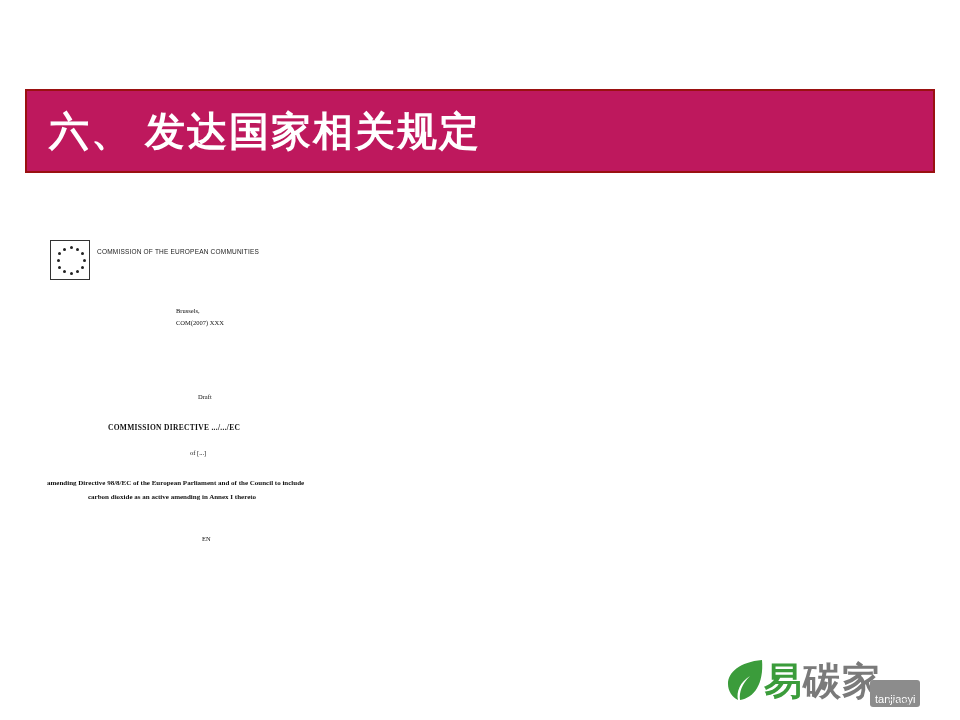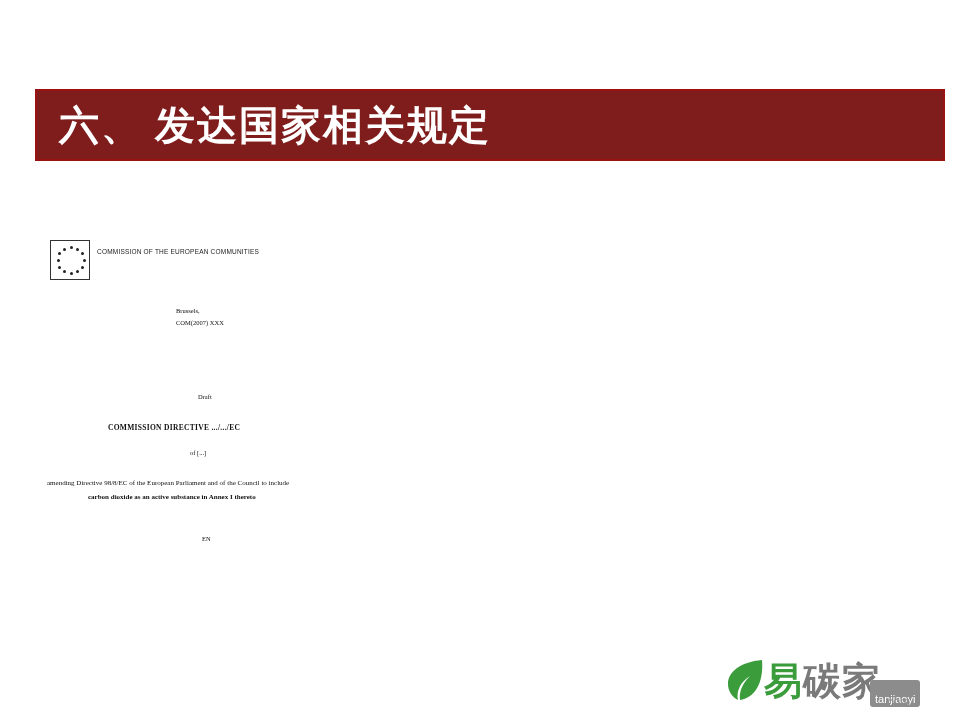--- a/index.html
+++ b/index.html
@@ -14,25 +14,24 @@
     overflow: hidden;
     position: relative;
   }
 
   
   #title-banner {
     position: absolute;
     left: 25px;
     top: 89px;
     width: 910px;
-    height: 72px;
-    background: #7f1d1d;
+    height: 84px;
+    background: #be185d;
     border: 2px solid #9a1111;
     box-sizing: border-box;
-    margin-left: 10px;
   }
   #title-text {
     position: absolute;
     left: 22px;
     top: 50%;
     transform: translateY(-50%);
     color: #ffffff;
     font-family: "Liberation Serif", "DejaVu Serif", serif;
     font-size: 40px;
     font-weight: bold;
@@ -110,21 +109,21 @@
   }
   #doc-of-date {
     left: 145px;
     top: 217px;
     font-size: 6.5px;
   }
   #doc-subject-1 {
     left: 2px;
     top: 247px;
     font-size: 7px;
-    font-weight: normal;
+    font-weight: bold;
   }
   #doc-subject-2 {
     left: 43px;
     top: 261px;
     font-size: 7px;
     font-weight: bold;
   }
   #doc-lang {
     left: 157px;
     top: 303px;
@@ -205,21 +204,21 @@
   </div>
 
   <div id="eu-org-name">COMMISSION OF THE EUROPEAN COMMUNITIES</div>
 
   <div class="doc-line" id="doc-place">Brussels,</div>
   <div class="doc-line" id="doc-ref">COM(2007) XXX</div>
   <div class="doc-line" id="doc-draft">Draft</div>
   <div class="doc-line" id="doc-directive">COMMISSION DIRECTIVE .../.../EC</div>
   <div class="doc-line" id="doc-of-date">of [...]</div>
   <div class="doc-line" id="doc-subject-1">amending Directive 98/8/EC of the European Parliament and of the Council to include</div>
-  <div class="doc-line" id="doc-subject-2">carbon dioxide as an active substance in Annex I thereto</div>
+  <div class="doc-line" id="doc-subject-2">carbon dioxide as an active amending in Annex I thereto</div>
   <div class="doc-line" id="doc-lang">EN</div>
 </div>
 
 <div id="watermark">
   <svg id="wm-leaf" viewBox="0 0 42 44">
     <path d="M38 2 C16 4 4 14 4 26 C4 33 8 39 14 42 C12 34 16 24 26 18 C18 26 15 34 16 42 C30 40 40 26 38 2 Z" fill="#3b9c3b"></path>
   </svg>
   <div id="wm-cn">
     <span class="accent">易</span><span>碳家</span>
   </div>

